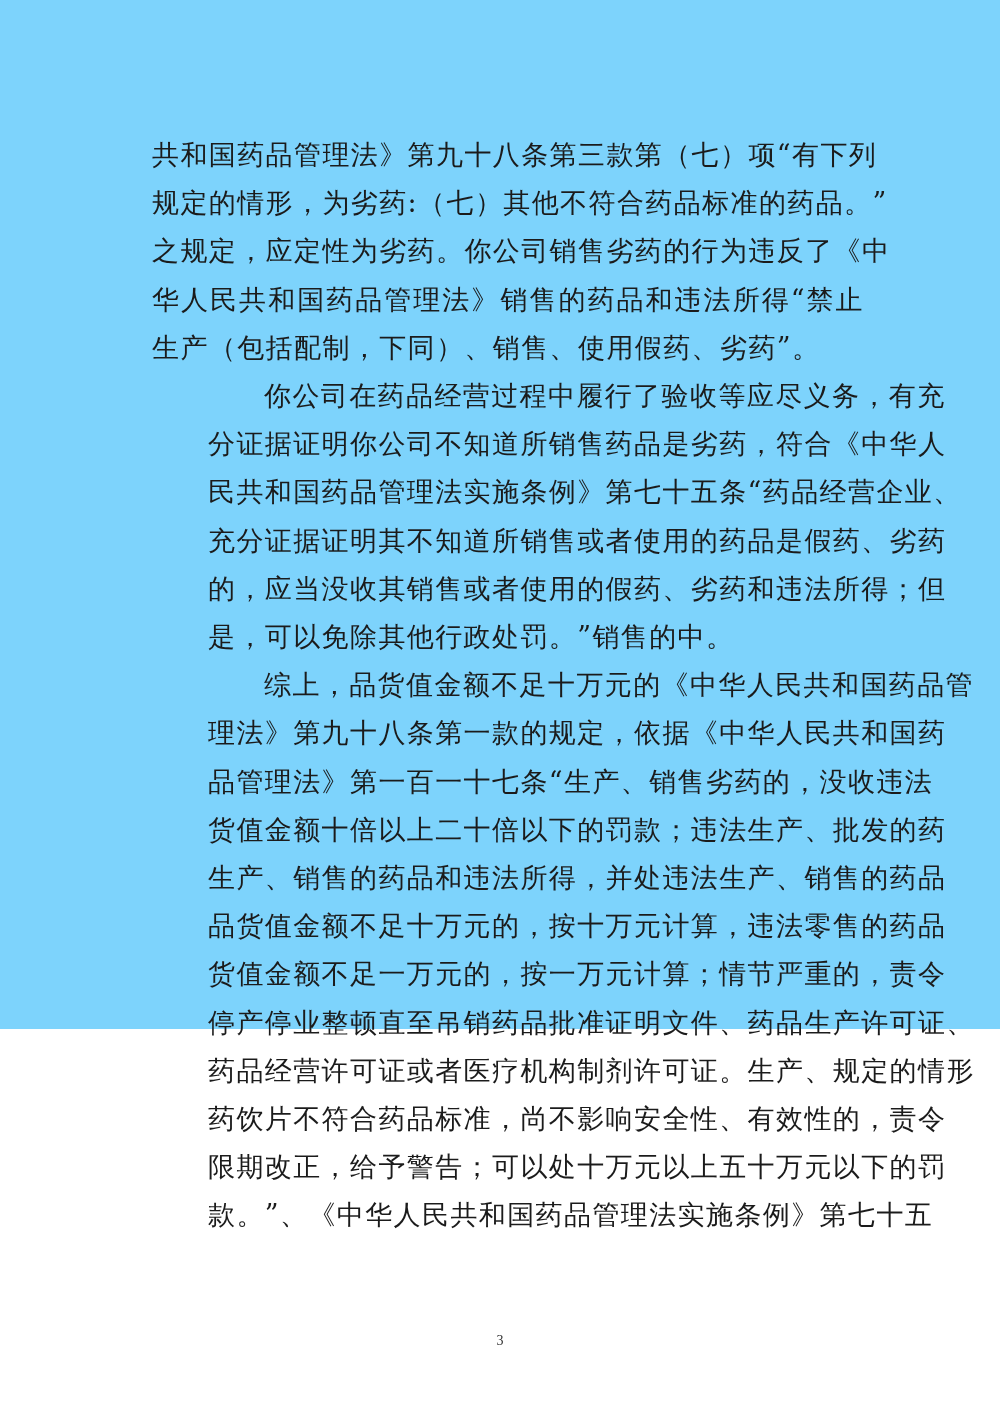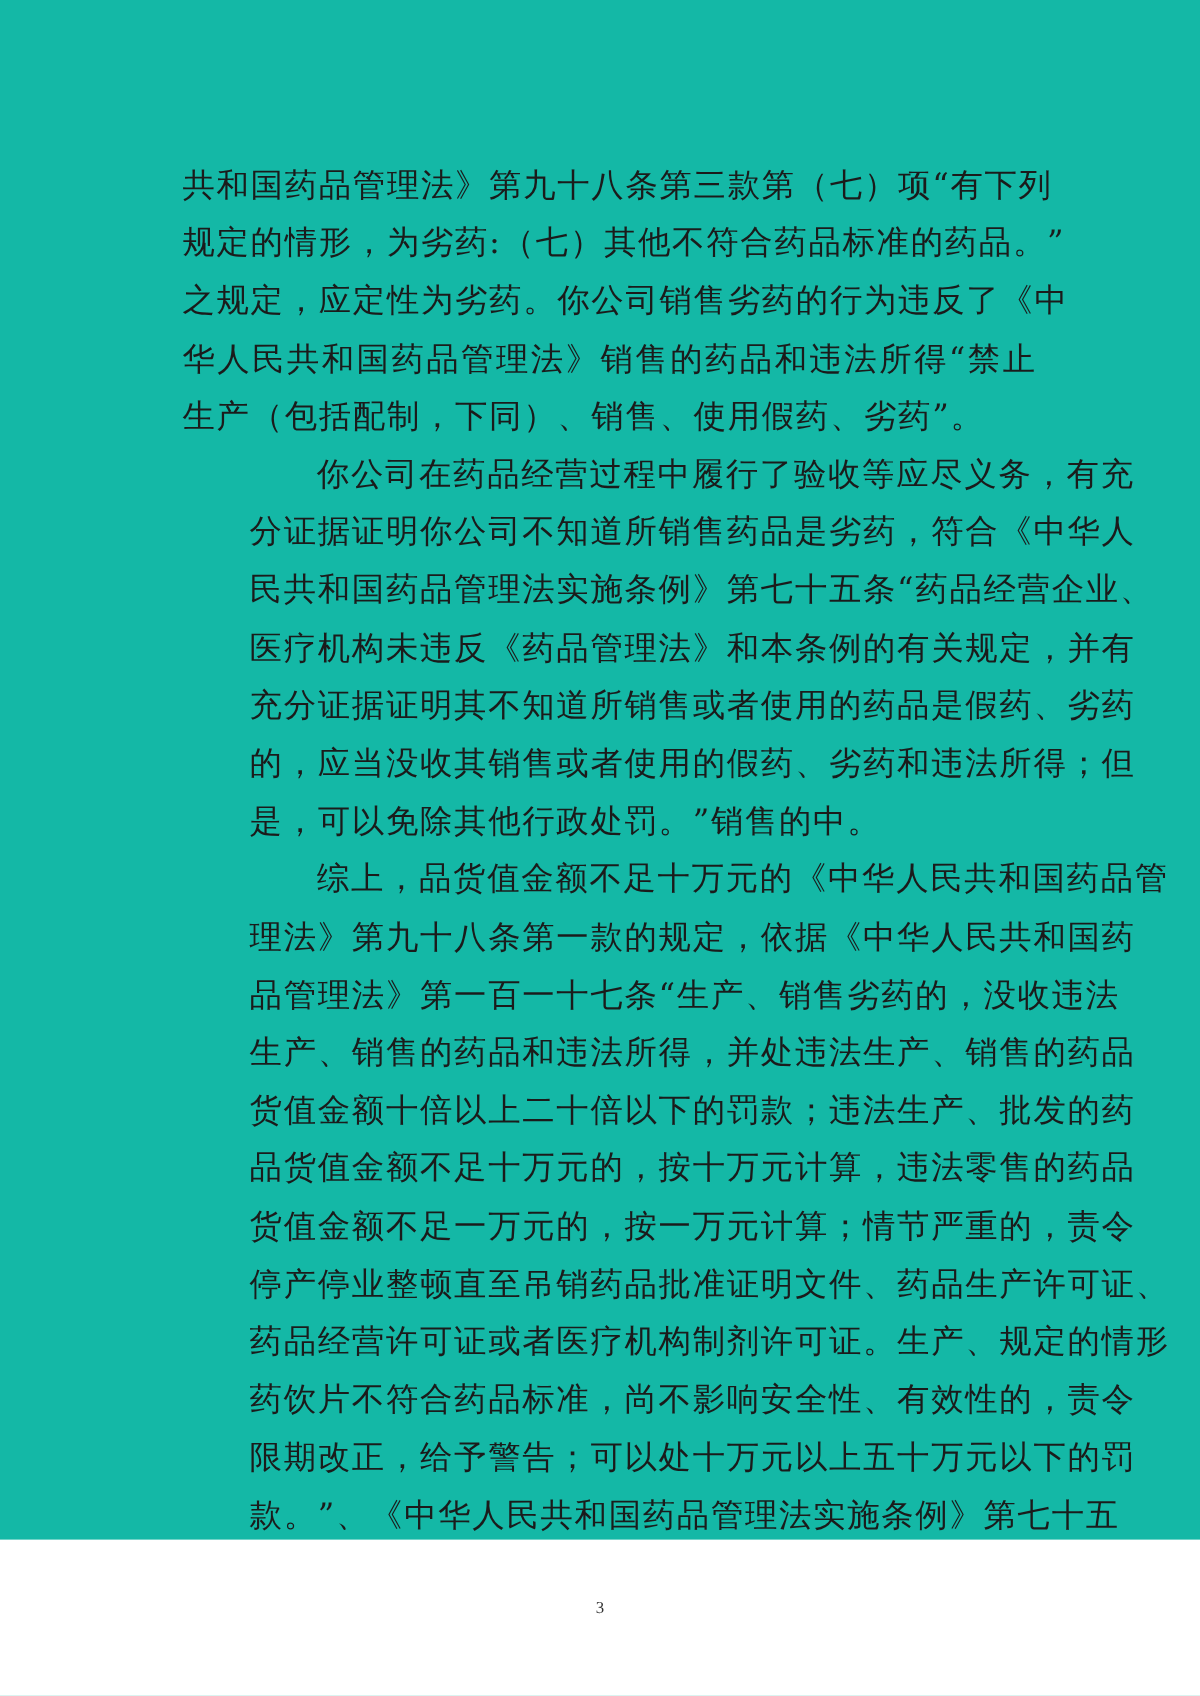--- a/index.html
+++ b/index.html
@@ -1,19 +1,19 @@
 <!DOCTYPE html>
 <html><head>
 <meta charset="utf-8">
 <style>
   html, body { margin: 0; padding: 0; background: #ffffff; }
   body { width: 1000px; height: 1413px; position: relative; overflow: hidden; }
   .page {
-    position: absolute; left: 0; top: 0; width: 1000px; height: 1283px;
-    background: #14b8a6;
+    position: absolute; left: 0; top: 0; width: 1000px; height: 1029px;
+    background: #7dd3fc;
   }
   .body-text {
     position: absolute; left: 152px; top: 131px; width: 712px;
     font-family: "DejaVu Serif", "Liberation Serif", serif;
     font-size: 27px; line-height: 48.2px; color: #1b1b1b;
     letter-spacing: 1.4px;
     text-align: justify;
   }
   .para { margin: 0; }
   .para.indent { text-indent: 56px; }
@@ -33,31 +33,30 @@
       <span class="line">共和国药品管理法》第九十八条第三款第（七）项“有下列</span>
       <span class="line">规定的情形，为劣药:（七）其他不符合药品标准的药品。”</span>
       <span class="line">之规定，应定性为劣药。你公司销售劣药的行为违反了《中</span>
       <span class="line">华人民共和国药品管理法》销售的药品和违法所得“禁止</span>
       <span class="line last">生产（包括配制，下同）、销售、使用假药、劣药”。</span>
     </p>
     <p class="para indent">
       <span class="line" style="display:inline-block;width:656px;">你公司在药品经营过程中履行了验收等应尽义务，有充</span>
       <span class="line">分证据证明你公司不知道所销售药品是劣药，符合《中华人</span>
       <span class="line">民共和国药品管理法实施条例》第七十五条“药品经营企业、</span>
-      <span class="line">医疗机构未违反《药品管理法》和本条例的有关规定，并有</span>
       <span class="line">充分证据证明其不知道所销售或者使用的药品是假药、劣药</span>
       <span class="line">的，应当没收其销售或者使用的假药、劣药和违法所得；但</span>
       <span class="line last">是，可以免除其他行政处罚。”销售的中。</span>
     </p>
     <p class="para indent">
       <span class="line" style="display:inline-block;width:656px;">综上，品货值金额不足十万元的《中华人民共和国药品管</span>
       <span class="line">理法》第九十八条第一款的规定，依据《中华人民共和国药</span>
       <span class="line">品管理法》第一百一十七条“生产、销售劣药的，没收违法</span>
+      <span class="line">货值金额十倍以上二十倍以下的罚款；违法生产、批发的药</span>
       <span class="line">生产、销售的药品和违法所得，并处违法生产、销售的药品</span>
-      <span class="line">货值金额十倍以上二十倍以下的罚款；违法生产、批发的药</span>
       <span class="line">品货值金额不足十万元的，按十万元计算，违法零售的药品</span>
       <span class="line">货值金额不足一万元的，按一万元计算；情节严重的，责令</span>
       <span class="line">停产停业整顿直至吊销药品批准证明文件、药品生产许可证、</span>
       <span class="line">药品经营许可证或者医疗机构制剂许可证。生产、规定的情形</span>
       <span class="line">药饮片不符合药品标准，尚不影响安全性、有效性的，责令</span>
       <span class="line">限期改正，给予警告；可以处十万元以上五十万元以下的罚</span>
       <span class="line">款。”、《中华人民共和国药品管理法实施条例》第七十五</span>
     </p>
   </div>
   <div class="page-number">3</div>

